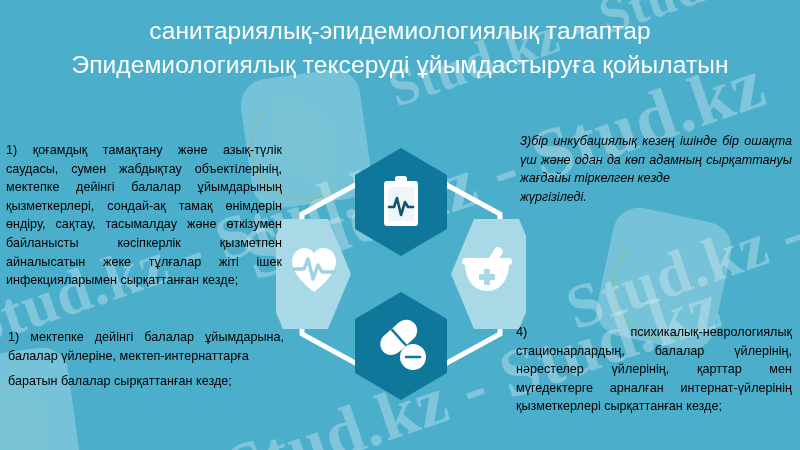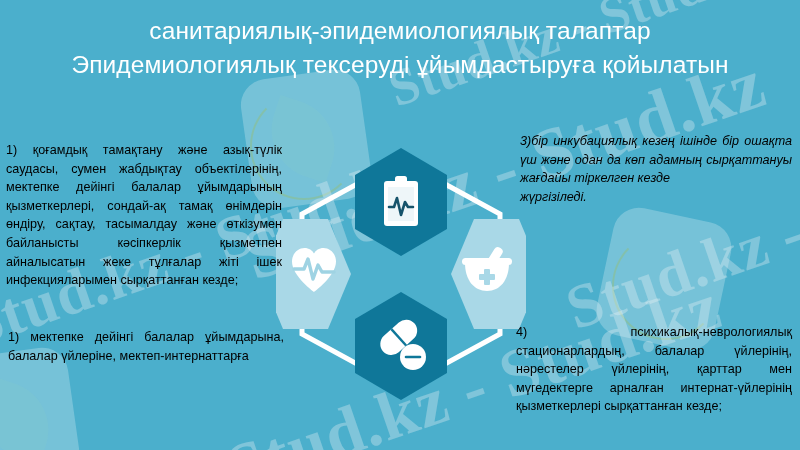--- a/index.html
+++ b/index.html
@@ -126,20 +126,21 @@
     <span class="ln">санитариялық-эпидемиологиялық талаптар</span>
     <span class="ln">Эпидемиологиялық тексеруді ұйымдастыруға қойылатын</span>
   </div>
 
   <div class="para p1">
     <span>1) қоғамдық тамақтану және азық-түлік саудасы, сумен жабдықтау объектілерінің, мектепке дейінгі балалар ұйымдарының қызметкерлері, сондай-ақ тамақ өнімдерін өндіру, сақтау, тасымалдау және өткізумен байланысты кәсіпкерлік қызметпен айналысатын жеке тұлғалар жіті ішек инфекцияларымен сырқаттанған кезде;</span>
   </div>
 
   <div class="para p2">
     <span>1) мектепке дейінгі балалар ұйымдарына, балалар үйлеріне, мектеп-интернаттарға</span>
+    <div class="last" style="margin-top:7px;">баратын балалар сырқаттанған кезде;</div>
   </div>
 
   <div class="para p3">
     <span>3)бір инкубациялық кезең ішінде бір ошақта үш және одан да көп адамның сырқаттануы жағдайы тіркелген кезде</span>
     <div class="last">жүргізіледі.</div>
   </div>
 
   <div class="para p4">
     <span>4) психикалық-неврологиялық стационарлардың, балалар үйлерінің, нәрестелер үйлерінің, қарттар мен мүгедектерге арналған интернат-үйлерінің қызметкерлері сырқаттанған кезде;</span>
   </div>

